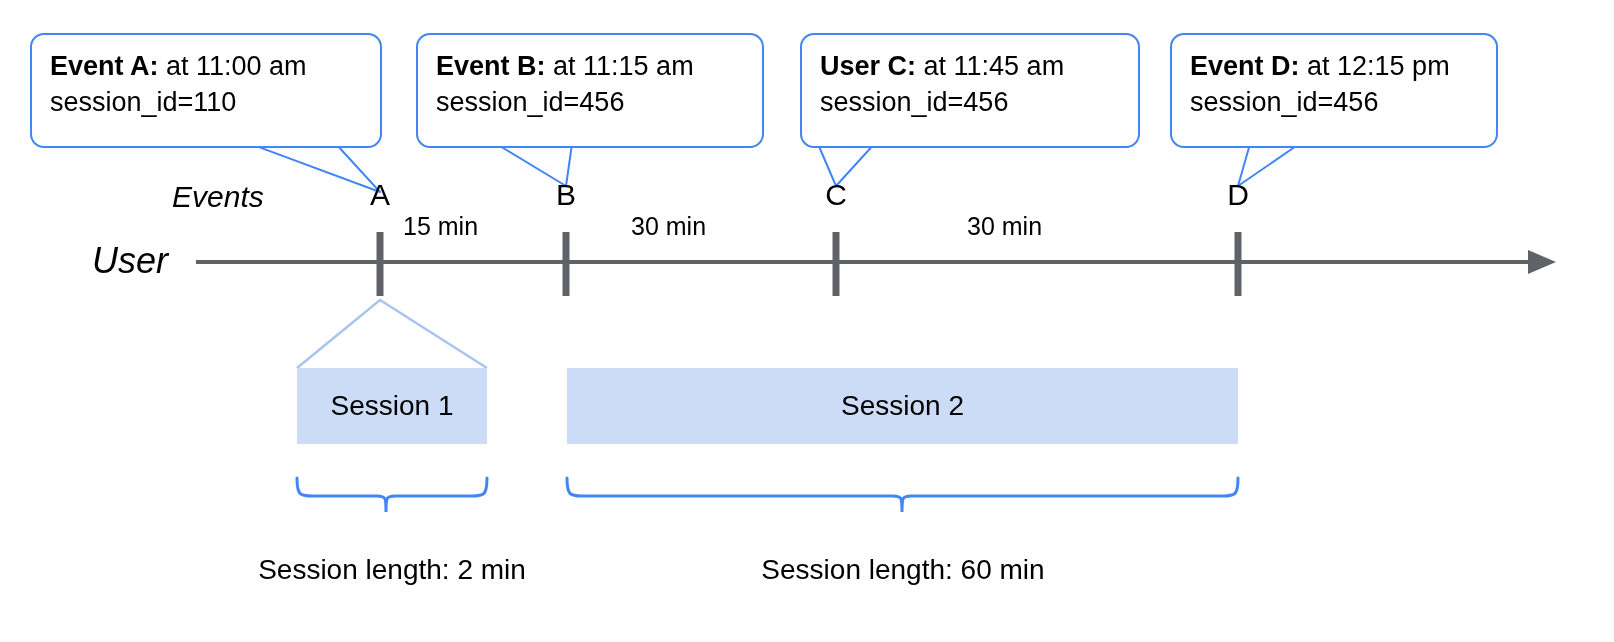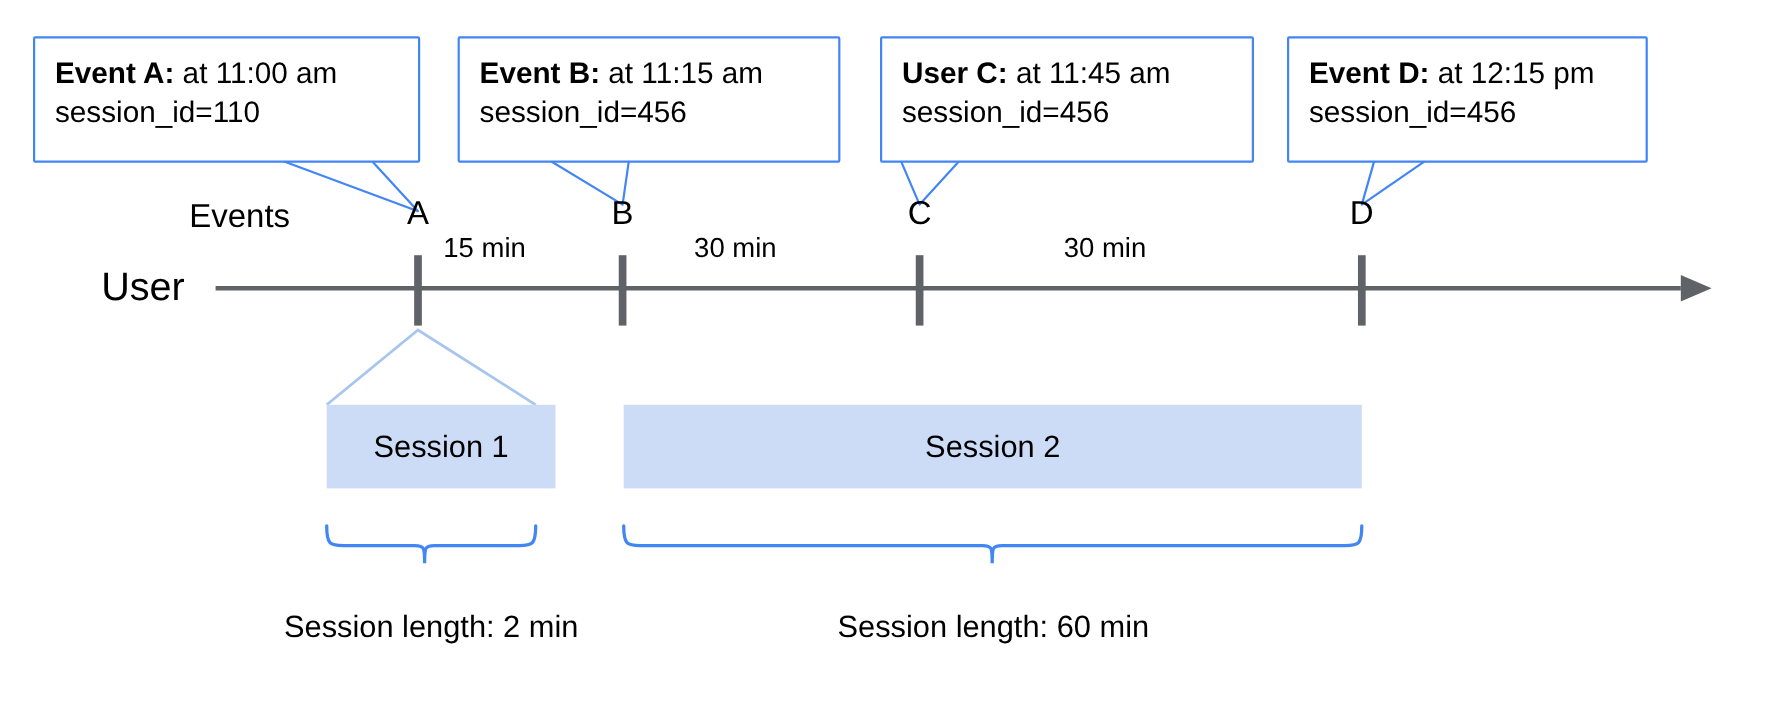--- a/index.html
+++ b/index.html
@@ -2,55 +2,55 @@
 <html><head>
 <meta charset="utf-8">
 <style>
   html,body{margin:0;padding:0;background:#ffffff;}
   body{width:1614px;height:642px;position:relative;overflow:hidden;
        font-family:"Liberation Sans","DejaVu Sans",sans-serif;color:#000;}
   .stage{position:absolute;left:0;top:0;width:1614px;height:642px;}
 
   
   .callout{position:absolute;box-sizing:border-box;
-           border:2px solid #4285f4;border-radius:2px;background:#fff;
+           border:2px solid #4285f4;border-radius:14px;background:#fff;
            padding:14px 36px 10px 18px;line-height:1.32;font-size:27px;z-index:5;}
   .callout .l1{white-space:nowrap;}
   .callout .l2{white-space:nowrap;}
   .callout b{font-weight:bold;}
 
   #callout-a{left:30px;  top:33px;  width:352px; height:115px;}
   #callout-b{left:416px; top:33px;  width:348px; height:115px;}
   #callout-c{left:800px; top:33px;  width:340px; height:115px;}
   #callout-d{left:1170px;top:33px;  width:328px; height:115px;}
 
   
   .vec{position:absolute;left:0;top:0;width:1614px;height:642px;z-index:2;}
 
   
-  .lbl{position:absolute;white-space:nowrap;z-index:4;}
+  .lbl{position:absolute;white-space:nowrap;z-index:4;font-style:italic;}
   #lbl-events{left:172px;top:180px;font-size:30px;}
   #lbl-user  {left:92px; top:240px;font-size:36px;}
 
   .evt{position:absolute;font-size:30px;z-index:4;text-align:center;width:60px;}
   #evt-a{left:350px; top:178px;}
   #evt-b{left:536px; top:178px;}
   #evt-c{left:806px; top:178px;}
   #evt-d{left:1208px;top:178px;}
 
   .gap{position:absolute;font-size:25px;z-index:4;text-align:left;}
   #gap-ab{left:403px; top:212px;width:140px;}
   #gap-bc{left:631px; top:212px;width:140px;}
   #gap-cd{left:967px; top:212px;width:140px;}
 
   
   .sessionbox{position:absolute;background:#ccdcf7;z-index:3;
               display:flex;align-items:center;justify-content:center;
               font-size:28px;color:#000;}
-  #session-1{left:297px;top:368px;width:208px;height:76px;}
+  #session-1{left:297px;top:368px;width:190px;height:76px;}
   #session-2{left:567px;top:368px;width:671px;height:76px;}
 
   
   .slen{position:absolute;font-size:28px;z-index:4;white-space:nowrap;text-align:center;}
   #slen-1{left:222px;top:554px;width:340px;}
   #slen-2{left:733px;top:554px;width:340px;}
 </style>
 </head>
 <body>
 

